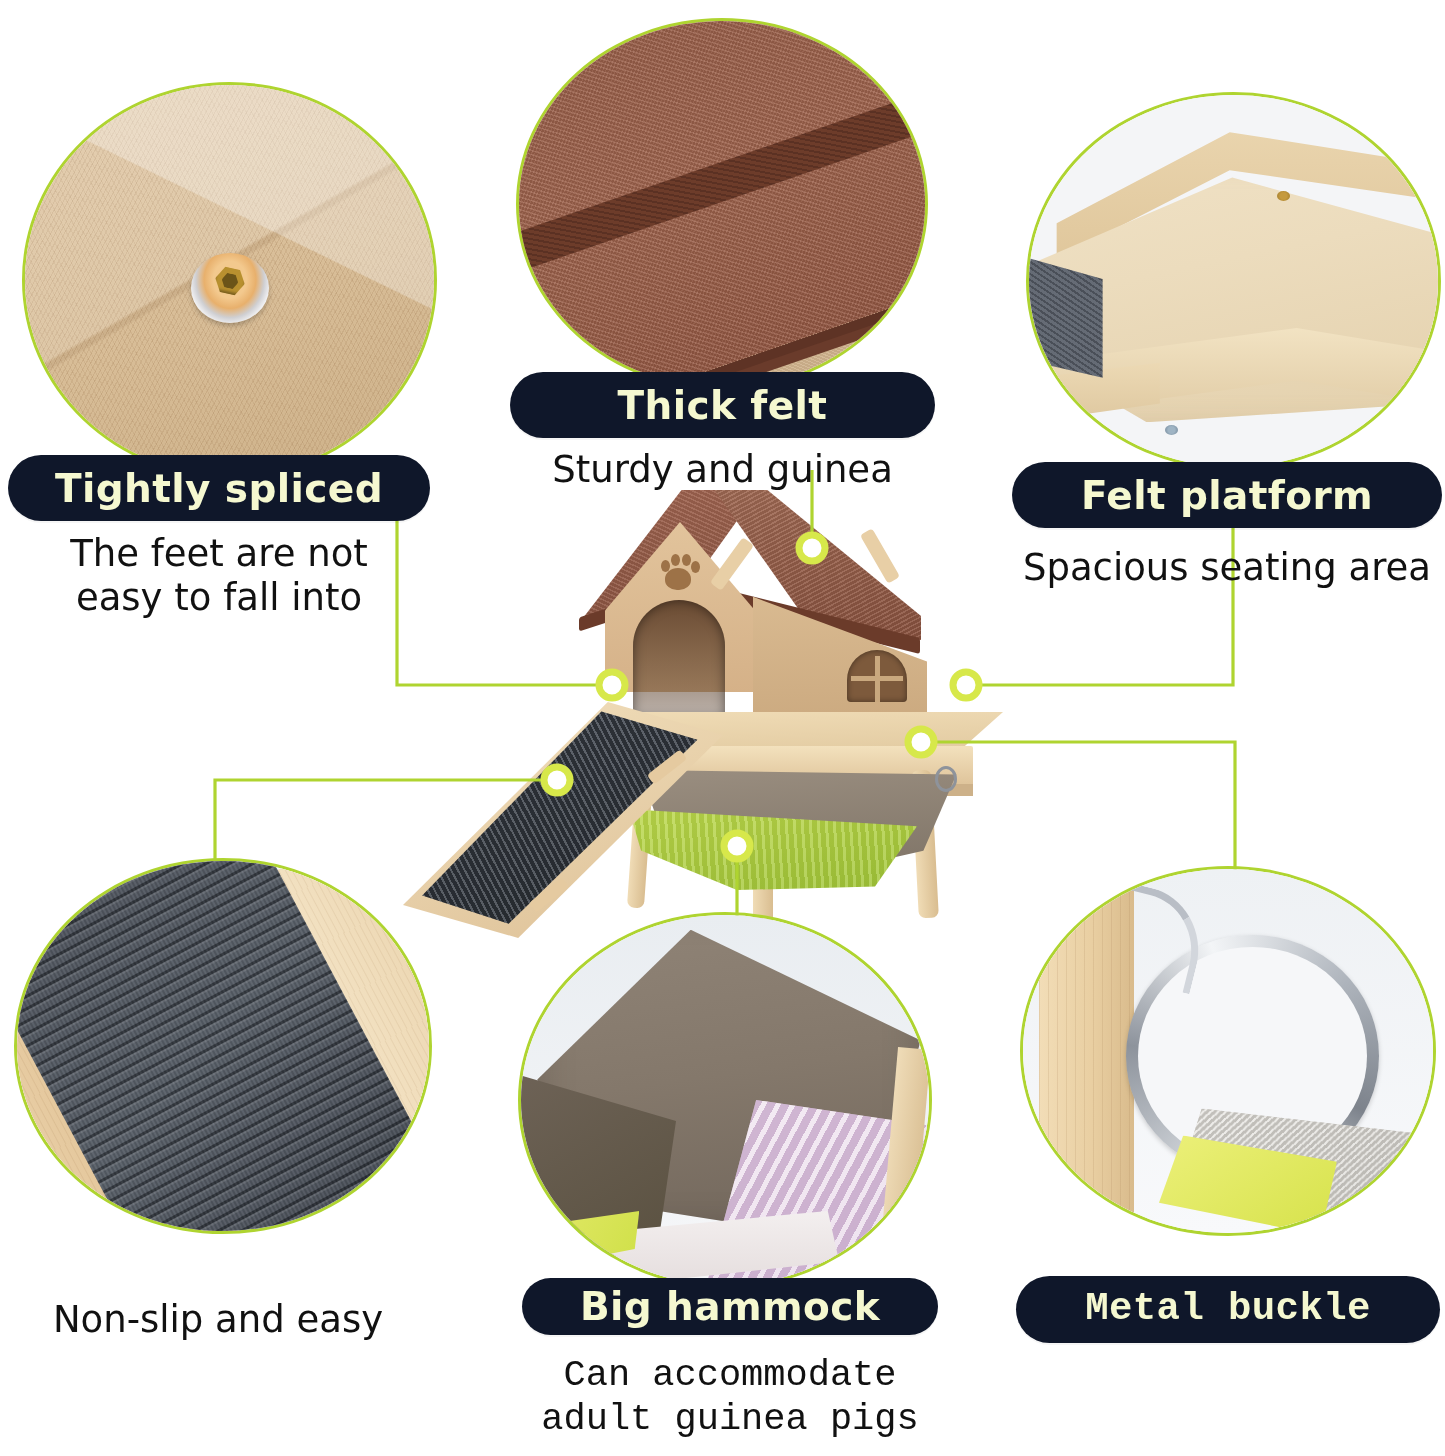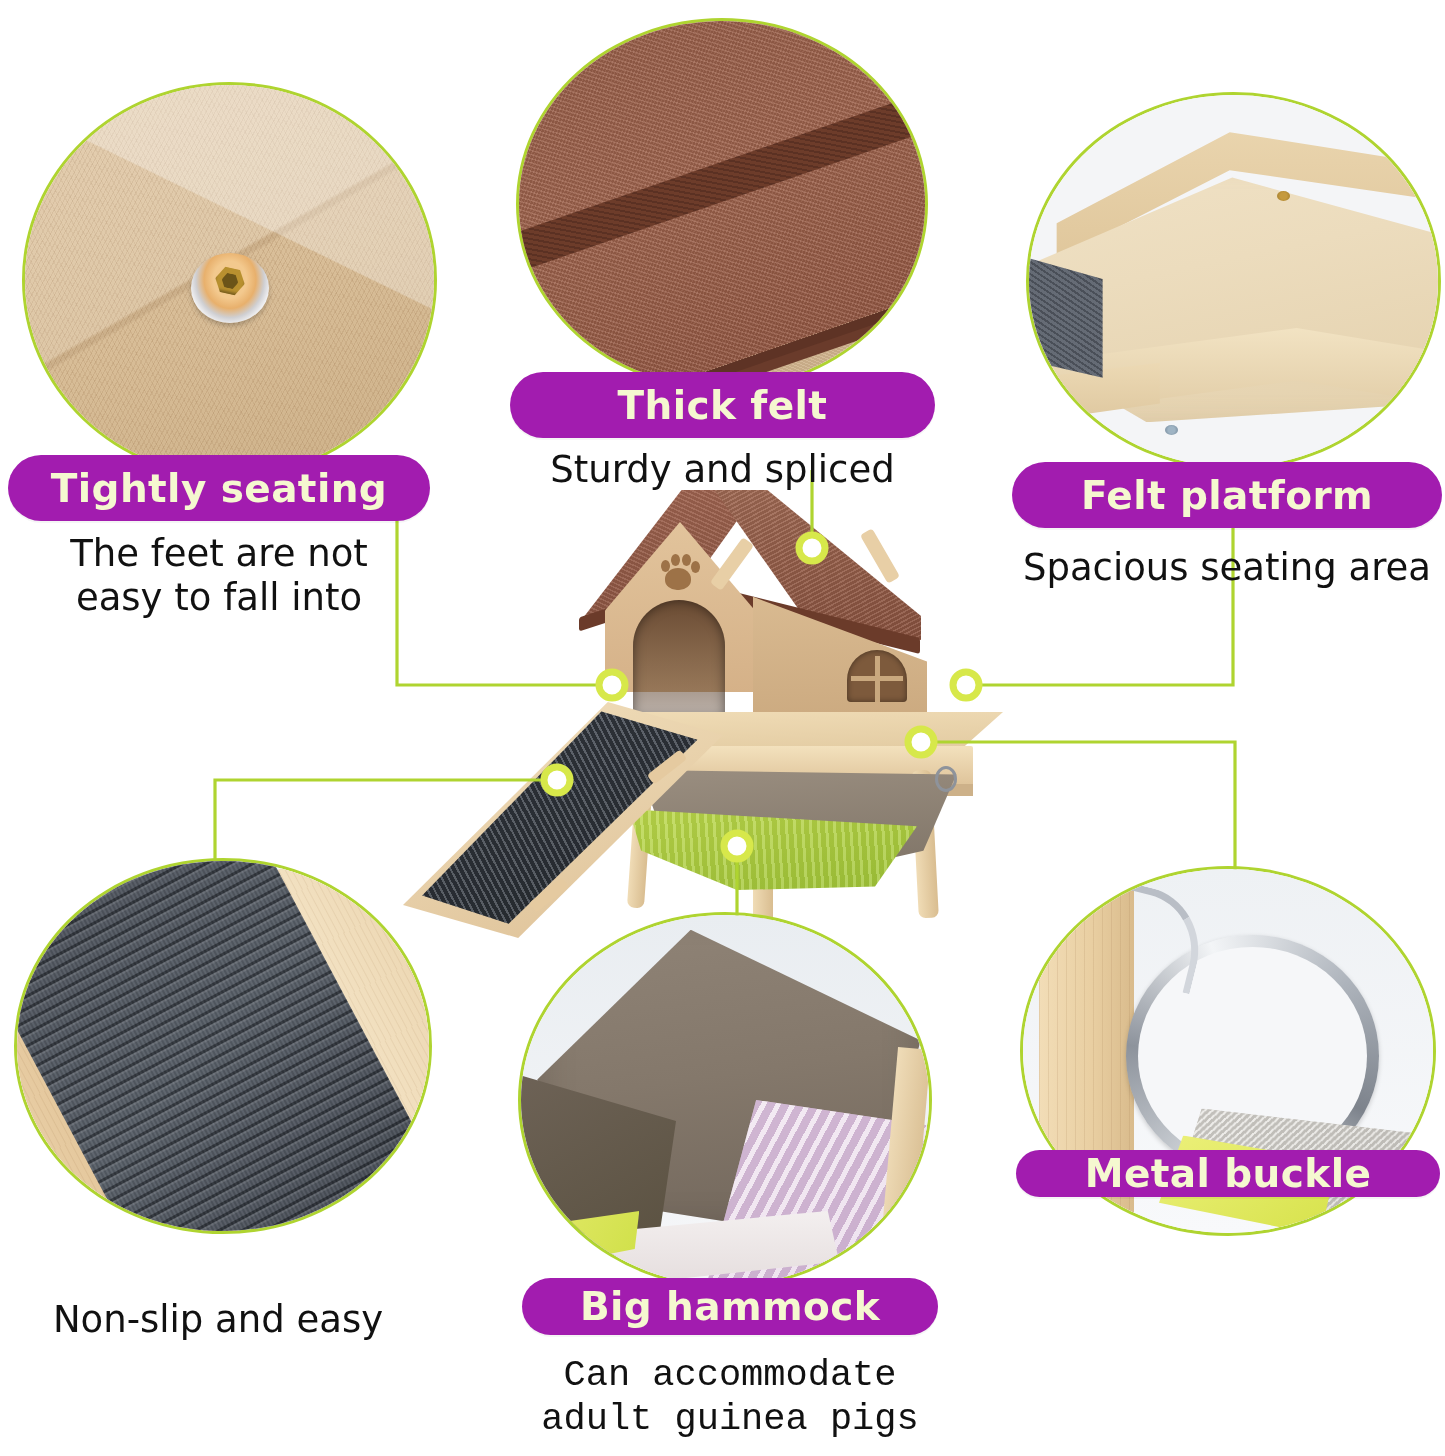--- a/index.html
+++ b/index.html
@@ -129,21 +129,21 @@
     border-radius:0 70% 0 0;transform:rotate(14deg);}
   .b6-strapgrey{position:absolute;left:36%;bottom:-4%;width:62%;height:40%;
     background:repeating-linear-gradient(-38deg, rgba(255,255,255,.6) 0 2px, rgba(186,184,180,.7) 2px 5px),
                linear-gradient(150deg,#d7d4cd,#b9b6ae);
     clip-path:polygon(14% 0%, 100% 28%, 92% 100%, 0% 62%);transform:rotate(-4deg);}
   .b6-strapyel{position:absolute;left:33%;bottom:-2%;width:44%;height:30%;
     background:linear-gradient(150deg,#ecf07a,#d6e24a);
     clip-path:polygon(16% 0%, 100% 34%, 88% 100%, 0% 60%);transform:rotate(-4deg);}
 
   
-  .pill{position:absolute;z-index:5;background:#a21caf;border-radius:46px;
+  .pill{position:absolute;z-index:5;background:#0f172a;border-radius:46px;
         display:flex;align-items:center;justify-content:center;
         box-shadow:0 2px 0 rgba(0,0,0,.04);}
   .pill span{color:#F5F8D0;font-size:39px;font-weight:700;letter-spacing:.4px;
              white-space:nowrap;line-height:1;padding:0 6px;}
   .sub{position:absolute;z-index:5;color:#111111;font-size:37px;line-height:1.18;
        text-align:center;white-space:pre-line;}
 
   
   .product{position:absolute;left:395px;top:470px;width:610px;height:520px;z-index:1;}
 
@@ -294,34 +294,34 @@
   </div>
 
   <div class="bubble" style="left:22px;top:82px;width:415px;height:396px;">
     <div class="b1-wood"></div>
     <div class="b1-corner"></div>
     <div class="screw">
       <div class="screw-head"></div>
     </div>
   </div>
   <div class="pill" style="left:8px;top:455px;width:422px;height:66px;">
-    <span>Tightly seating</span>
+    <span>Tightly spliced</span>
   </div>
   <div class="sub" style="left:8px;top:532px;width:422px;">The feet are not
 easy to fall into</div>
 
   <div class="bubble" style="left:516px;top:18px;width:412px;height:372px;">
     <div class="b2-base"></div>
     <div class="b2-felt"></div>
     <div class="b2-edge"></div>
   </div>
   <div class="pill" style="left:510px;top:372px;width:425px;height:66px;">
     <span>Thick felt</span>
   </div>
-  <div class="sub" style="left:510px;top:448px;width:425px;">Sturdy and spliced</div>
+  <div class="sub" style="left:510px;top:448px;width:425px;">Sturdy and guinea</div>
 
   <div class="bubble" style="left:1026px;top:92px;width:415px;height:378px;">
     <div class="b3-bg"></div>
     <div class="b3-backwall"></div>
     <div class="b3-floor"></div>
     <div class="b3-front"></div>
     <div class="b3-rail"></div>
     <div class="b3-felt"></div>
     <div class="b3-screw" style="left:248px;top:96px;"></div>
     <div class="b3-screw" style="left:136px;top:330px;background:radial-gradient(circle,#9fb4c4 0 40%,#6f8394 100%);"></div>
@@ -355,17 +355,17 @@
 adult guinea pigs</div>
 
   <div class="bubble" style="left:1020px;top:866px;width:416px;height:370px;">
     <div class="b6-bg"></div>
     <div class="b6-post"></div>
     <div class="b6-ring"></div>
     <div class="b6-clip"></div>
     <div class="b6-strapgrey"></div>
     <div class="b6-strapyel"></div>
   </div>
-  <div class="pill" style="left:1016px;top:1150px;width:424px;height:47px;">
+  <div class="pill" style="left:1016px;top:1276px;width:424px;height:67px;font-family:Liberation Mono, monospace;">
     <span>Metal buckle</span>
   </div>
 
 </div>
 
 </body></html>

